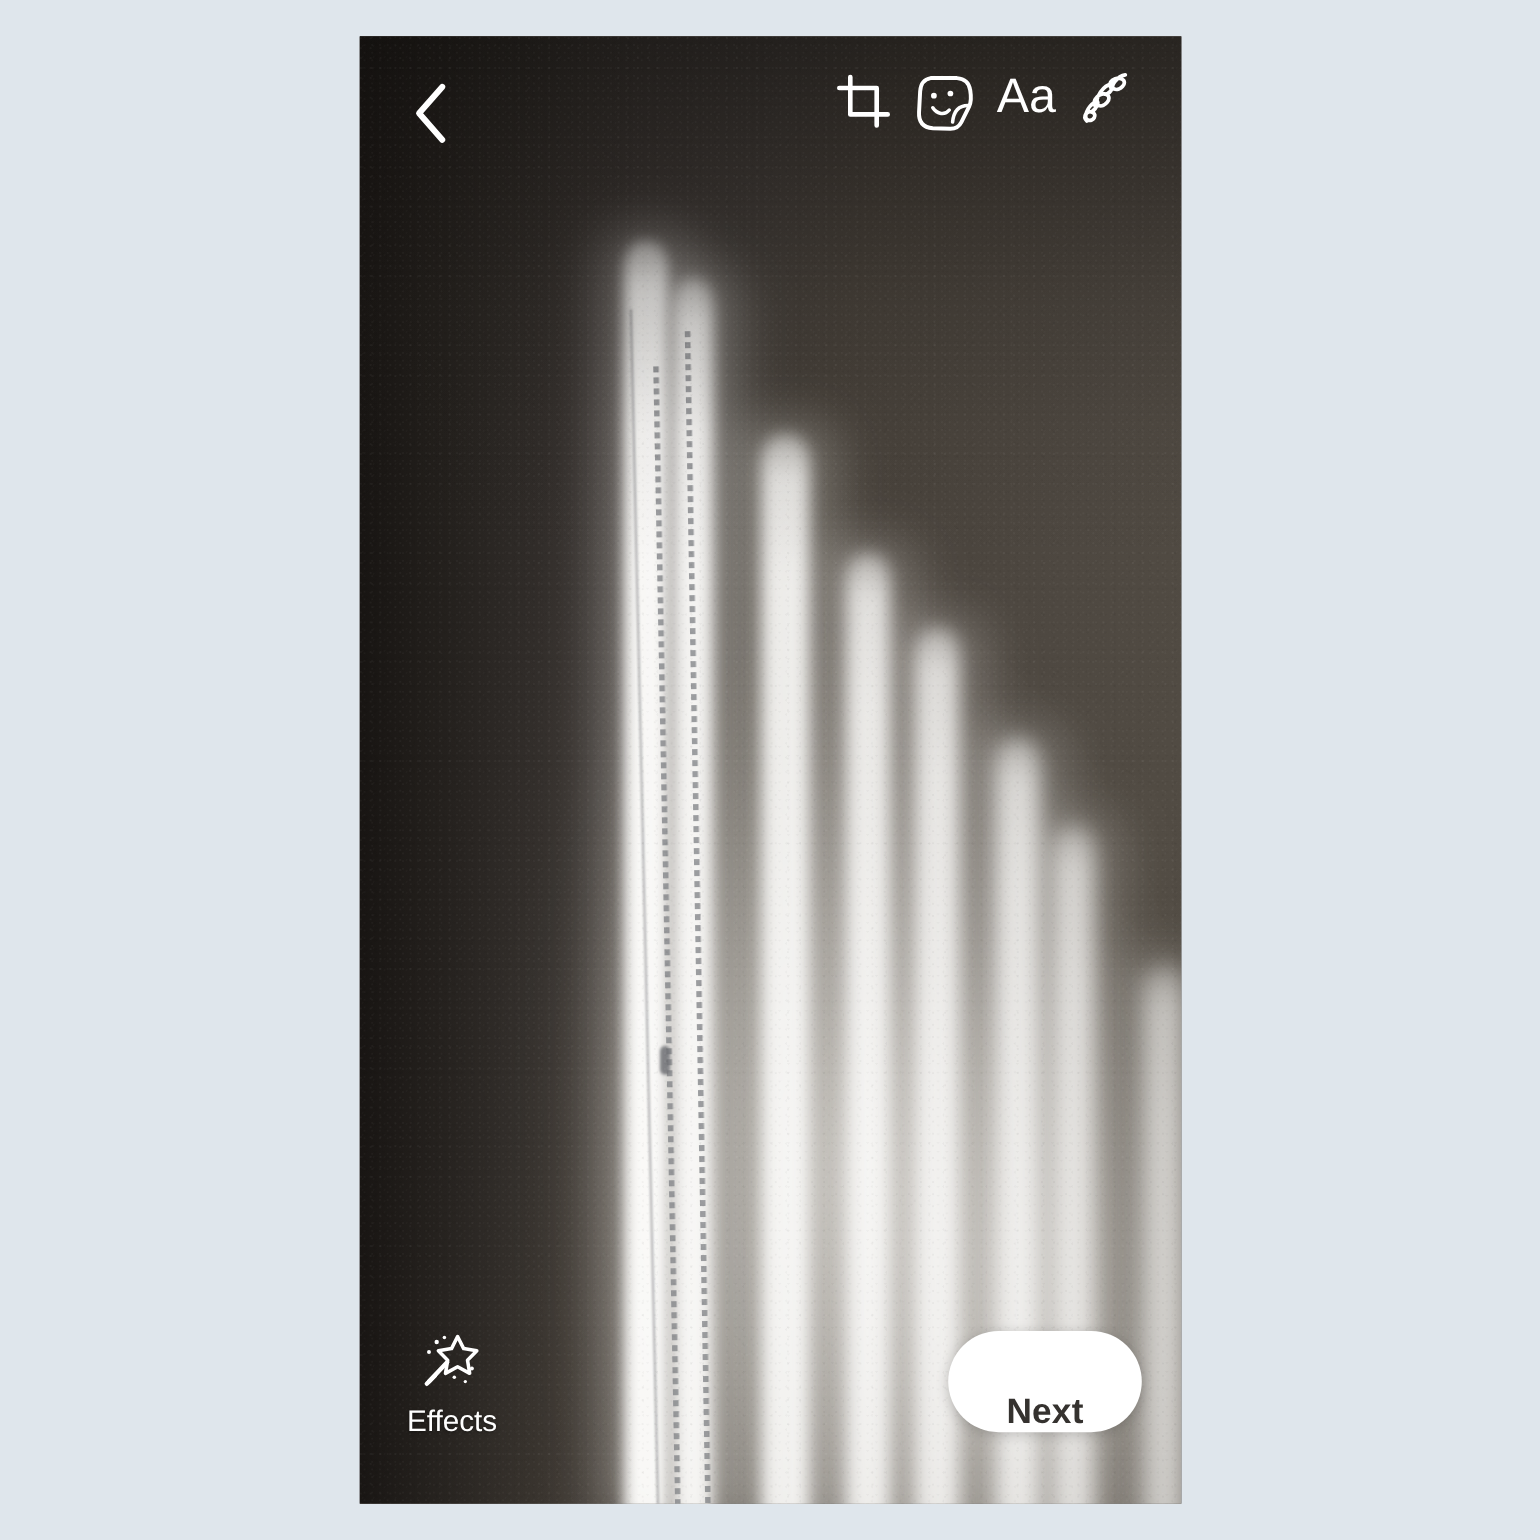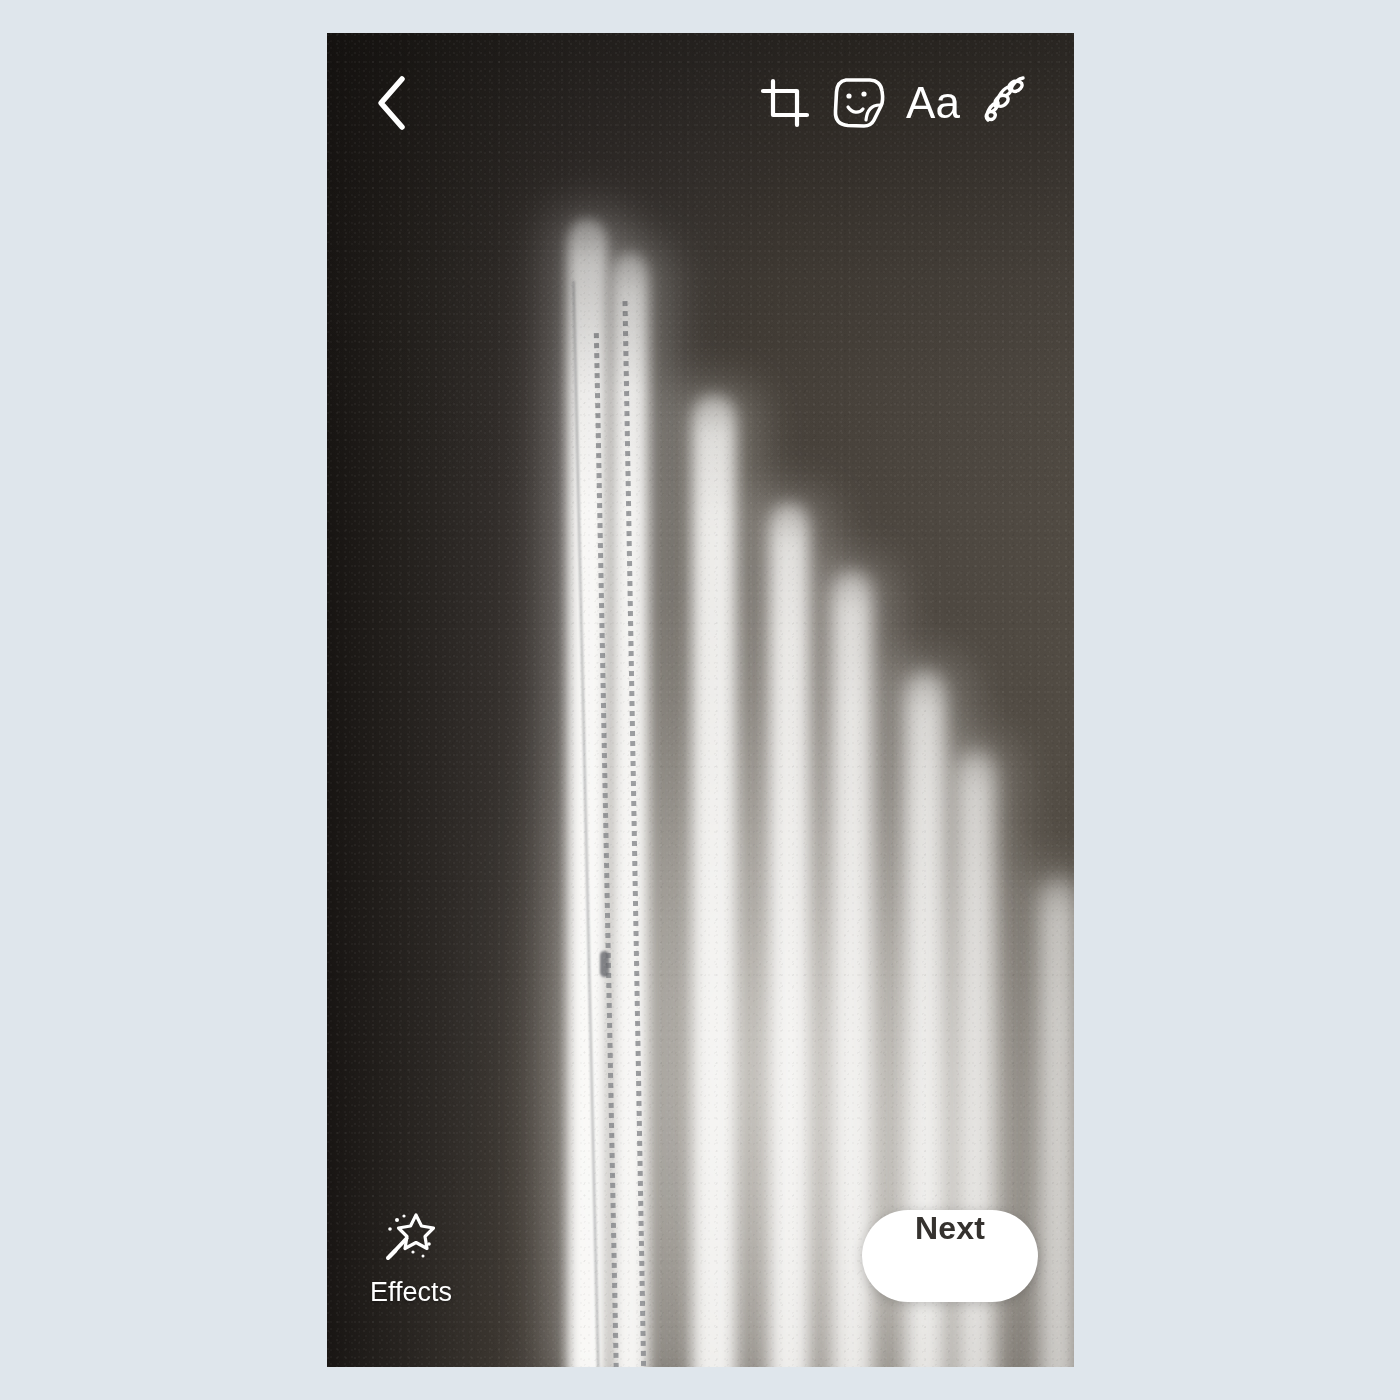--- a/index.html
+++ b/index.html
@@ -172,21 +172,21 @@
     align-items: center;
     padding: 0 30px 0 28px;
     box-sizing: border-box;
   }
   .topbar .spacer { flex: 1; }
 
   .tool-btn {
     width: 74px;
     height: 74px;
     display: flex;
-    align-items: center;
+    align-items: flex-start;
     justify-content: center;
     cursor: pointer;
   }
   .tool-btn svg { display: block; }
 
   .back-btn {
     width: 72px;
     height: 72px;
     display: flex;
     align-items: center;
@@ -237,21 +237,21 @@
   }
 
   .bottombar .grow { flex: 1; }
 
   .next-btn {
     min-width: 176px;
     height: 92px;
     border-radius: 46px;
     background: #ffffff;
     display: flex;
-    align-items: flex-start;
+    align-items: flex-end;
     justify-content: center;
     cursor: pointer;
     box-shadow: 0 2px 12px rgba(0,0,0,0.18);
     margin-bottom: 4px;
   }
   .next-btn .next-label {
     color: #35322f;
     font-size: 32px;
     font-weight: bold;
     font-family: "Liberation Sans", sans-serif;

